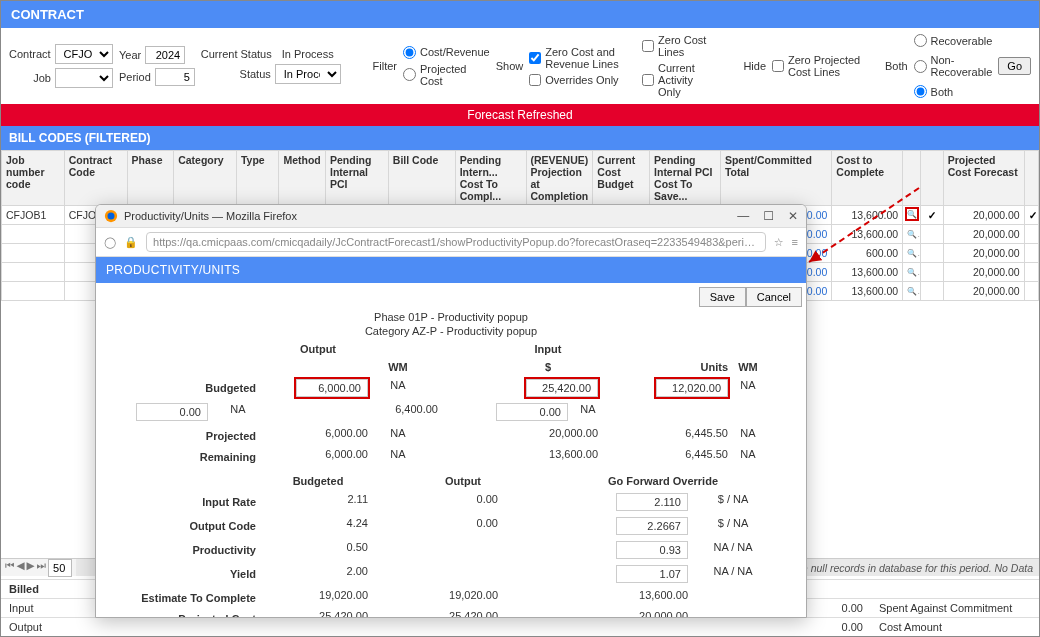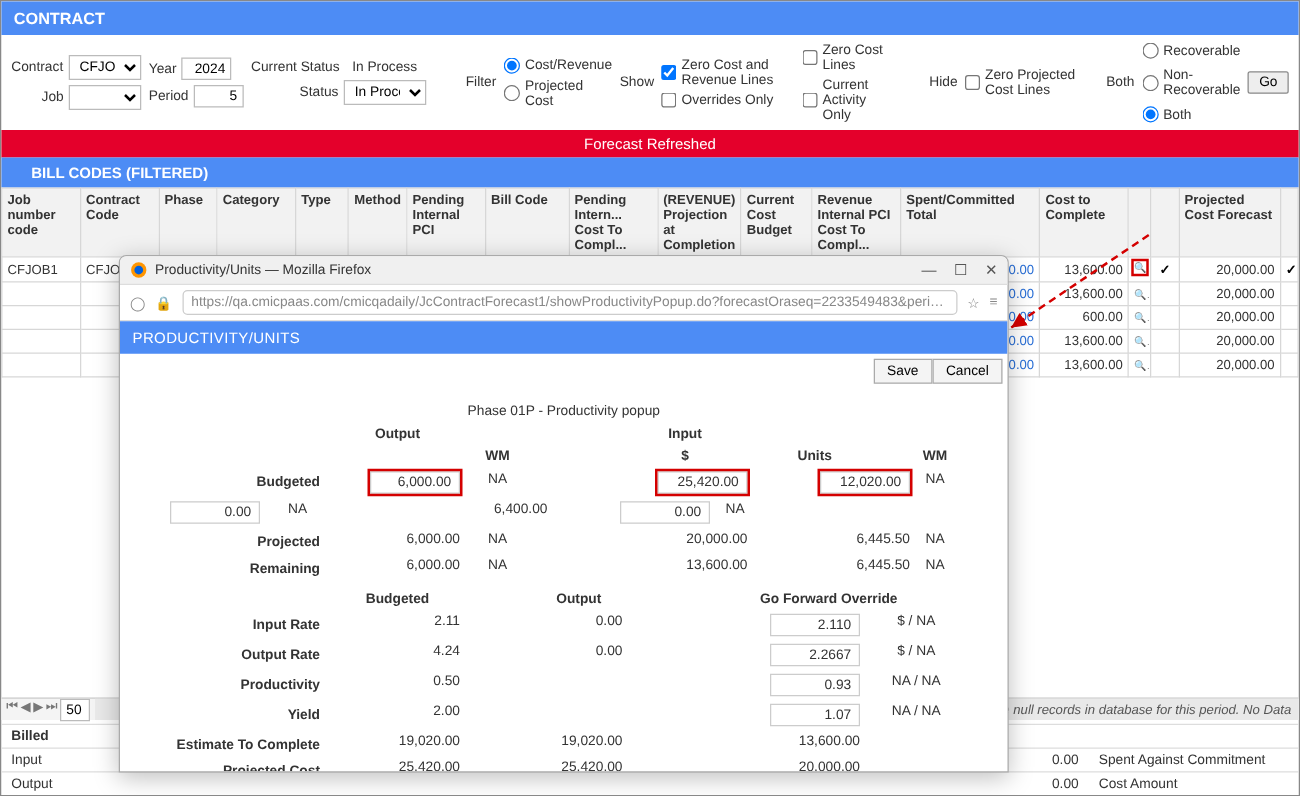--- a/index.html
+++ b/index.html
@@ -1,18 +1,18 @@
 <!DOCTYPE html>
 <html><head>
 <meta charset="utf-8">
 <style>
   * { box-sizing: border-box; margin: 0; padding: 0; font-family: Arial, sans-serif; }
   body { font-size: 11px; color: #333; background: #fff; position: relative; width: 1040px; height: 637px; overflow: hidden; border: 1px solid #888; }
   .hdr-blue { background: #4d8cf5; color: #fff; font-weight: bold; padding: 6px 10px; font-size: 13px; }
-  .hdr-blue.small { font-size: 12px; padding: 5px 24px; }
+  .hdr-blue.small { font-size: 12px; padding: 5px 8px; }
   .filter-bar { display: flex; align-items: center; padding: 6px 8px; gap: 6px; font-size: 11px; color: #333; flex-wrap: nowrap; }
   .fb-group { display: flex; align-items: center; gap: 4px; }
   .fb-col { display: flex; flex-direction: column; gap: 4px; }
   .fb-lbl { font-size: 11px; color: #333; }
   select, input.txt { border: 1px solid #bbb; font-size: 11px; padding: 2px 4px; background: #fff; }
   .sel-contract { width: 58px; }
   .sel-year { width: 40px; text-align: right; }
   .sel-job { width: 58px; }
   .sel-period { width: 40px; text-align: right; }
   .sel-status { width: 66px; }
@@ -42,21 +42,21 @@
   .popup { position: absolute; top: 203px; left: 94px; width: 712px; height: 414px; background: #fff; border: 1px solid #aaa; border-radius: 6px 6px 0 0; box-shadow: 0 4px 20px rgba(0,0,0,0.25); display: flex; flex-direction: column; overflow: hidden; }
   .popup-title { display: flex; align-items: center; gap: 6px; padding: 4px 8px; background: #f0f0f0; border-bottom: 1px solid #ddd; font-size: 11px; }
   .ff-logo { width: 14px; height: 14px; }
   .popup-winctl { margin-left: auto; display: flex; gap: 14px; color: #555; font-size: 12px; }
   .popup-addr { display: flex; align-items: center; gap: 8px; padding: 4px 8px; border-bottom: 1px solid #ddd; font-size: 11px; }
   .addr-box { flex: 1; border: 1px solid #ccc; border-radius: 4px; padding: 3px 6px; color: #888; white-space: nowrap; overflow: hidden; text-overflow: ellipsis; }
   .popup-hdr { background: #4d8cf5; color: #fff; font-size: 12px; padding: 6px 10px; font-weight: 500; letter-spacing: .3px; }
   .popup-toolbar { display: flex; justify-content: flex-end; padding: 4px 4px 0 4px; gap: 0; }
   .popup-toolbar button { border: 1px solid #aaa; background: #f4f4f4; padding: 3px 10px; font-size: 11px; }
 
-  .popup-body { flex: 1; overflow: hidden; padding: 2px 12px 0 12px; font-size: 11px; margin-top: 12px; }
+  .popup-body { flex: 1; overflow: hidden; padding: 2px 12px 0 12px; font-size: 11px; }
   .meta-line { text-align: center; margin: 2px 0; }
   .sect-row { display: flex; margin-top: 6px; }
   .row-lbl { width: 160px; text-align: right; padding-right: 12px; font-weight: bold; color: #333; padding-top: 3px; }
   .col-out { width: 100px; text-align: right; }
   .col-wm1 { width: 60px; text-align: center; }
   .gap1 { width: 70px; }
   .col-in { width: 100px; text-align: right; }
   .gap2 { width: 40px; }
   .col-units { width: 90px; text-align: right; }
   .col-wm2 { width: 40px; text-align: center; }
@@ -191,21 +191,21 @@
       <th>Contract Code</th>
       <th>Phase</th>
       <th>Category</th>
       <th>Type</th>
       <th>Method</th>
       <th>Pending Internal PCI</th>
       <th>Bill Code</th>
       <th>Pending Intern... Cost To Compl...</th>
       <th>(REVENUE) Projection at Completion</th>
       <th>Current Cost Budget</th>
-      <th>Revenue Internal PCI Cost To Compl...</th>
+      <th>Pending Internal PCI Cost To Save...</th>
       <th>Spent/Committed Total</th>
       <th>Cost to Complete</th>
       <th></th>
       <th></th>
       <th>Projected Cost Forecast</th>
       <th></th>
     </tr>
   </thead>
   <tbody id="grid-body">
       <tr>
@@ -371,39 +371,40 @@
     <span style="color:#888">☆</span>
     <span style="color:#888">≡</span>
   </div>
   <div class="popup-hdr">PRODUCTIVITY/UNITS</div>
   <div class="popup-toolbar">
     <button>Save</button>
     <button>Cancel</button>
   </div>
   <div class="popup-body">
     <div class="meta-line">Phase  01P - Productivity popup</div>
+    <div class="meta-line">Category  AZ-P - Productivity popup</div>
 
     <div class="sect-row">
       <div class="row-lbl"></div>
       <div class="col-out hdr-cell" style="text-align:center">Output</div>
       <div class="col-wm1"></div>
       <div class="gap1"></div>
       <div class="col-in hdr-cell" style="text-align:center">Input</div>
       <div class="gap2"></div>
       <div class="col-units"></div>
       <div class="col-wm2"></div>
     </div>
     <div class="sect-row">
       <div class="row-lbl"></div>
       <div class="col-out"></div>
       <div class="col-wm1 hdr-cell">WM</div>
       <div class="gap1"></div>
       <div class="col-in hdr-cell" style="text-align:center">$</div>
       <div class="gap2"></div>
-      <div class="col-units hdr-cell" style="text-align:left">Units</div>
+      <div class="col-units hdr-cell" style="text-align:right">Units</div>
       <div class="col-wm2 hdr-cell">WM</div>
     </div>
 
     <div class="sect-row">
       <div class="row-lbl">Budgeted</div>
       <div class="col-out"><span class="val-box red-outline">6,000.00</span></div>
       <div class="col-wm1">NA</div>
       <div class="gap1"></div>
       <div class="col-in"><span class="val-box red-outline">25,420.00</span></div>
       <div class="gap2"></div>
@@ -452,21 +453,21 @@
     <div class="sect-row">
       <div class="row-lbl">Input Rate</div>
       <div class="col-out">2.11</div>
       <div class="col-wm1"></div>
       <div class="gap1" style="text-align:right">0.00</div>
       <div class="col-in"></div>
       <div style="width:90px;text-align:right"><span class="val-box">2.110</span></div>
       <div style="width:90px;text-align:center">$ / NA</div>
     </div>
     <div class="sect-row">
-      <div class="row-lbl">Output Rate</div>
+      <div class="row-lbl">Output Code</div>
       <div class="col-out">4.24</div>
       <div class="col-wm1"></div>
       <div class="gap1" style="text-align:right">0.00</div>
       <div class="col-in"></div>
       <div style="width:90px;text-align:right"><span class="val-box">2.2667</span></div>
       <div style="width:90px;text-align:center">$ / NA</div>
     </div>
     <div class="sect-row">
       <div class="row-lbl">Productivity</div>
       <div class="col-out">0.50</div>

